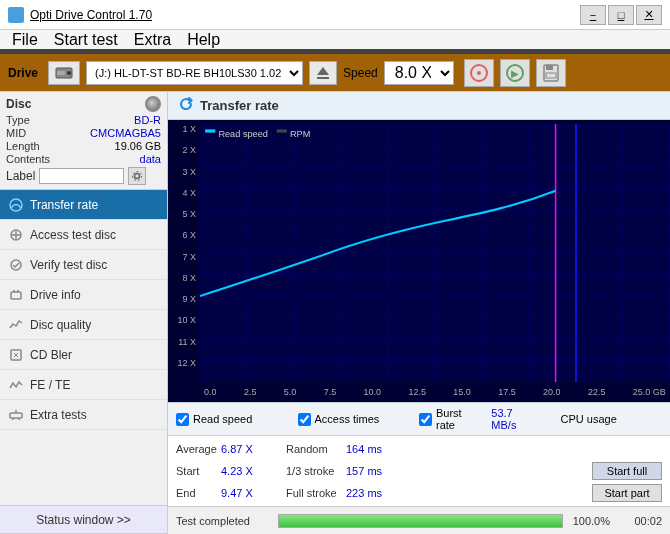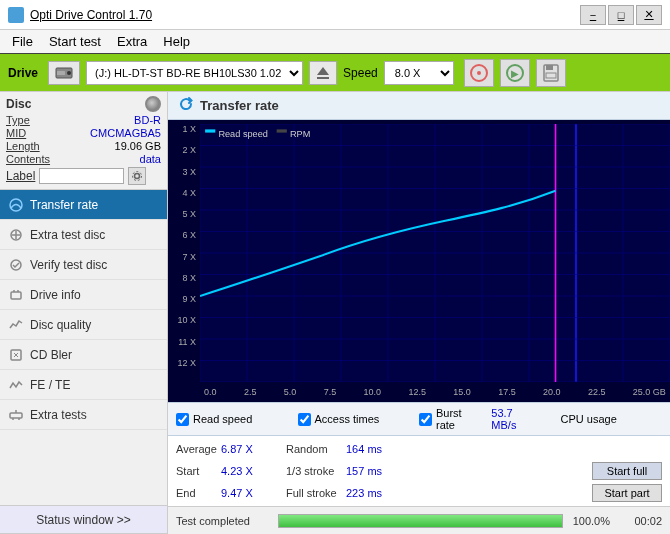--- a/index.html
+++ b/index.html
@@ -29,34 +29,34 @@
       display: flex; align-items: center; justify-content: center;
     }
 
     
     .menu-bar {
       background: #f5f5f5;
       height: 24px;
       display: flex;
       align-items: center;
       padding: 0 4px;
-      border-bottom: 1px solid #404040;
-      font-size: 13px;
+      border-bottom: 5px solid #404040;
+      font-size: 16px;
     }
     .menu-item {
       padding: 2px 8px;
       cursor: pointer;
       height: 100%;
       display: flex;
       align-items: center;
     }
 
     
     .drive-bar {
-      background: #84cc16;
+      background: #a16207;
       height: 38px;
       display: flex;
       align-items: center;
       padding: 0 8px;
       border-bottom: 1px solid #ccc;
       gap: 6px;
     }
     .drive-label { font-size: 12px; font-weight: bold; color: #000; margin-right: 4px; }
     .drive-select {
       height: 24px;
@@ -70,21 +70,21 @@
       height: 24px; width: 28px;
       background: #e8e8e8;
       border: 1px solid #aaa;
       cursor: pointer;
       display: flex; align-items: center; justify-content: center;
       font-size: 10px;
     }
     .speed-label { font-size: 12px; }
     .speed-select {
       height: 24px;
-      font-size: 11px;
+      font-size: 16px;
       border: 1px solid #aaa;
       background: white;
       padding: 0 6px;
       width: 70px;
     }
     .drive-icon-btn {
       height: 28px; width: 30px;
       background: #e0e0e0;
       border: 1px solid #aaa;
       cursor: pointer;
@@ -115,21 +115,21 @@
     }
     .disc-header {
       display: flex;
       align-items: center;
       justify-content: space-between;
       margin-bottom: 2px;
     }
     .disc-header-label { font-weight: bold; font-size: 12px; color: #333; }
     .disc-icon { width: 16px; height: 16px; background: #888; border-radius: 50%; border: 2px solid #555; display: inline-block; }
     .disc-row { display: flex; justify-content: space-between; font-size: 11px; margin: 1px 0; }
-    .disc-key { color: #333; text-decoration: underline; }
+    .disc-key { color: #333; }
     .disc-val { color: #0000cc; font-size: 11px; }
     .disc-val-dark { color: #000; font-size: 11px; }
     .label-input {
       width: 85px; height: 16px; border: 1px solid #aaa; background: white; font-size: 10px;
     }
     .label-row { display: flex; align-items: center; gap: 4px; margin-top: 2px; }
 
     
     .nav-items { flex: 1; overflow: hidden; }
     .nav-item {
@@ -424,21 +424,21 @@
         <span>Transfer rate</span>
       </div>
       <div class="nav-item">
         <div class="nav-item-icon">
           <svg width="14" height="14" viewBox="0 0 14 14">
               <circle cx="7" cy="7" r="5" fill="none" stroke="#888" stroke-width="1.5"></circle>
               <line x1="7" y1="3" x2="7" y2="11" stroke="#888" stroke-width="1.5"></line>
               <line x1="3" y1="7" x2="11" y2="7" stroke="#888" stroke-width="1.5"></line>
             </svg>
         </div>
-        <span>Extra test disc</span>
+        <span>Access test disc</span>
       </div>
       <div class="nav-item">
         <div class="nav-item-icon">
           <svg width="14" height="14" viewBox="0 0 14 14">
               <circle cx="7" cy="7" r="5" fill="none" stroke="#888" stroke-width="1.5"></circle>
               <polyline points="4,7 6,9 10,5" fill="none" stroke="#888" stroke-width="1.5"></polyline>
             </svg>
         </div>
         <span>Verify test disc</span>
       </div>

